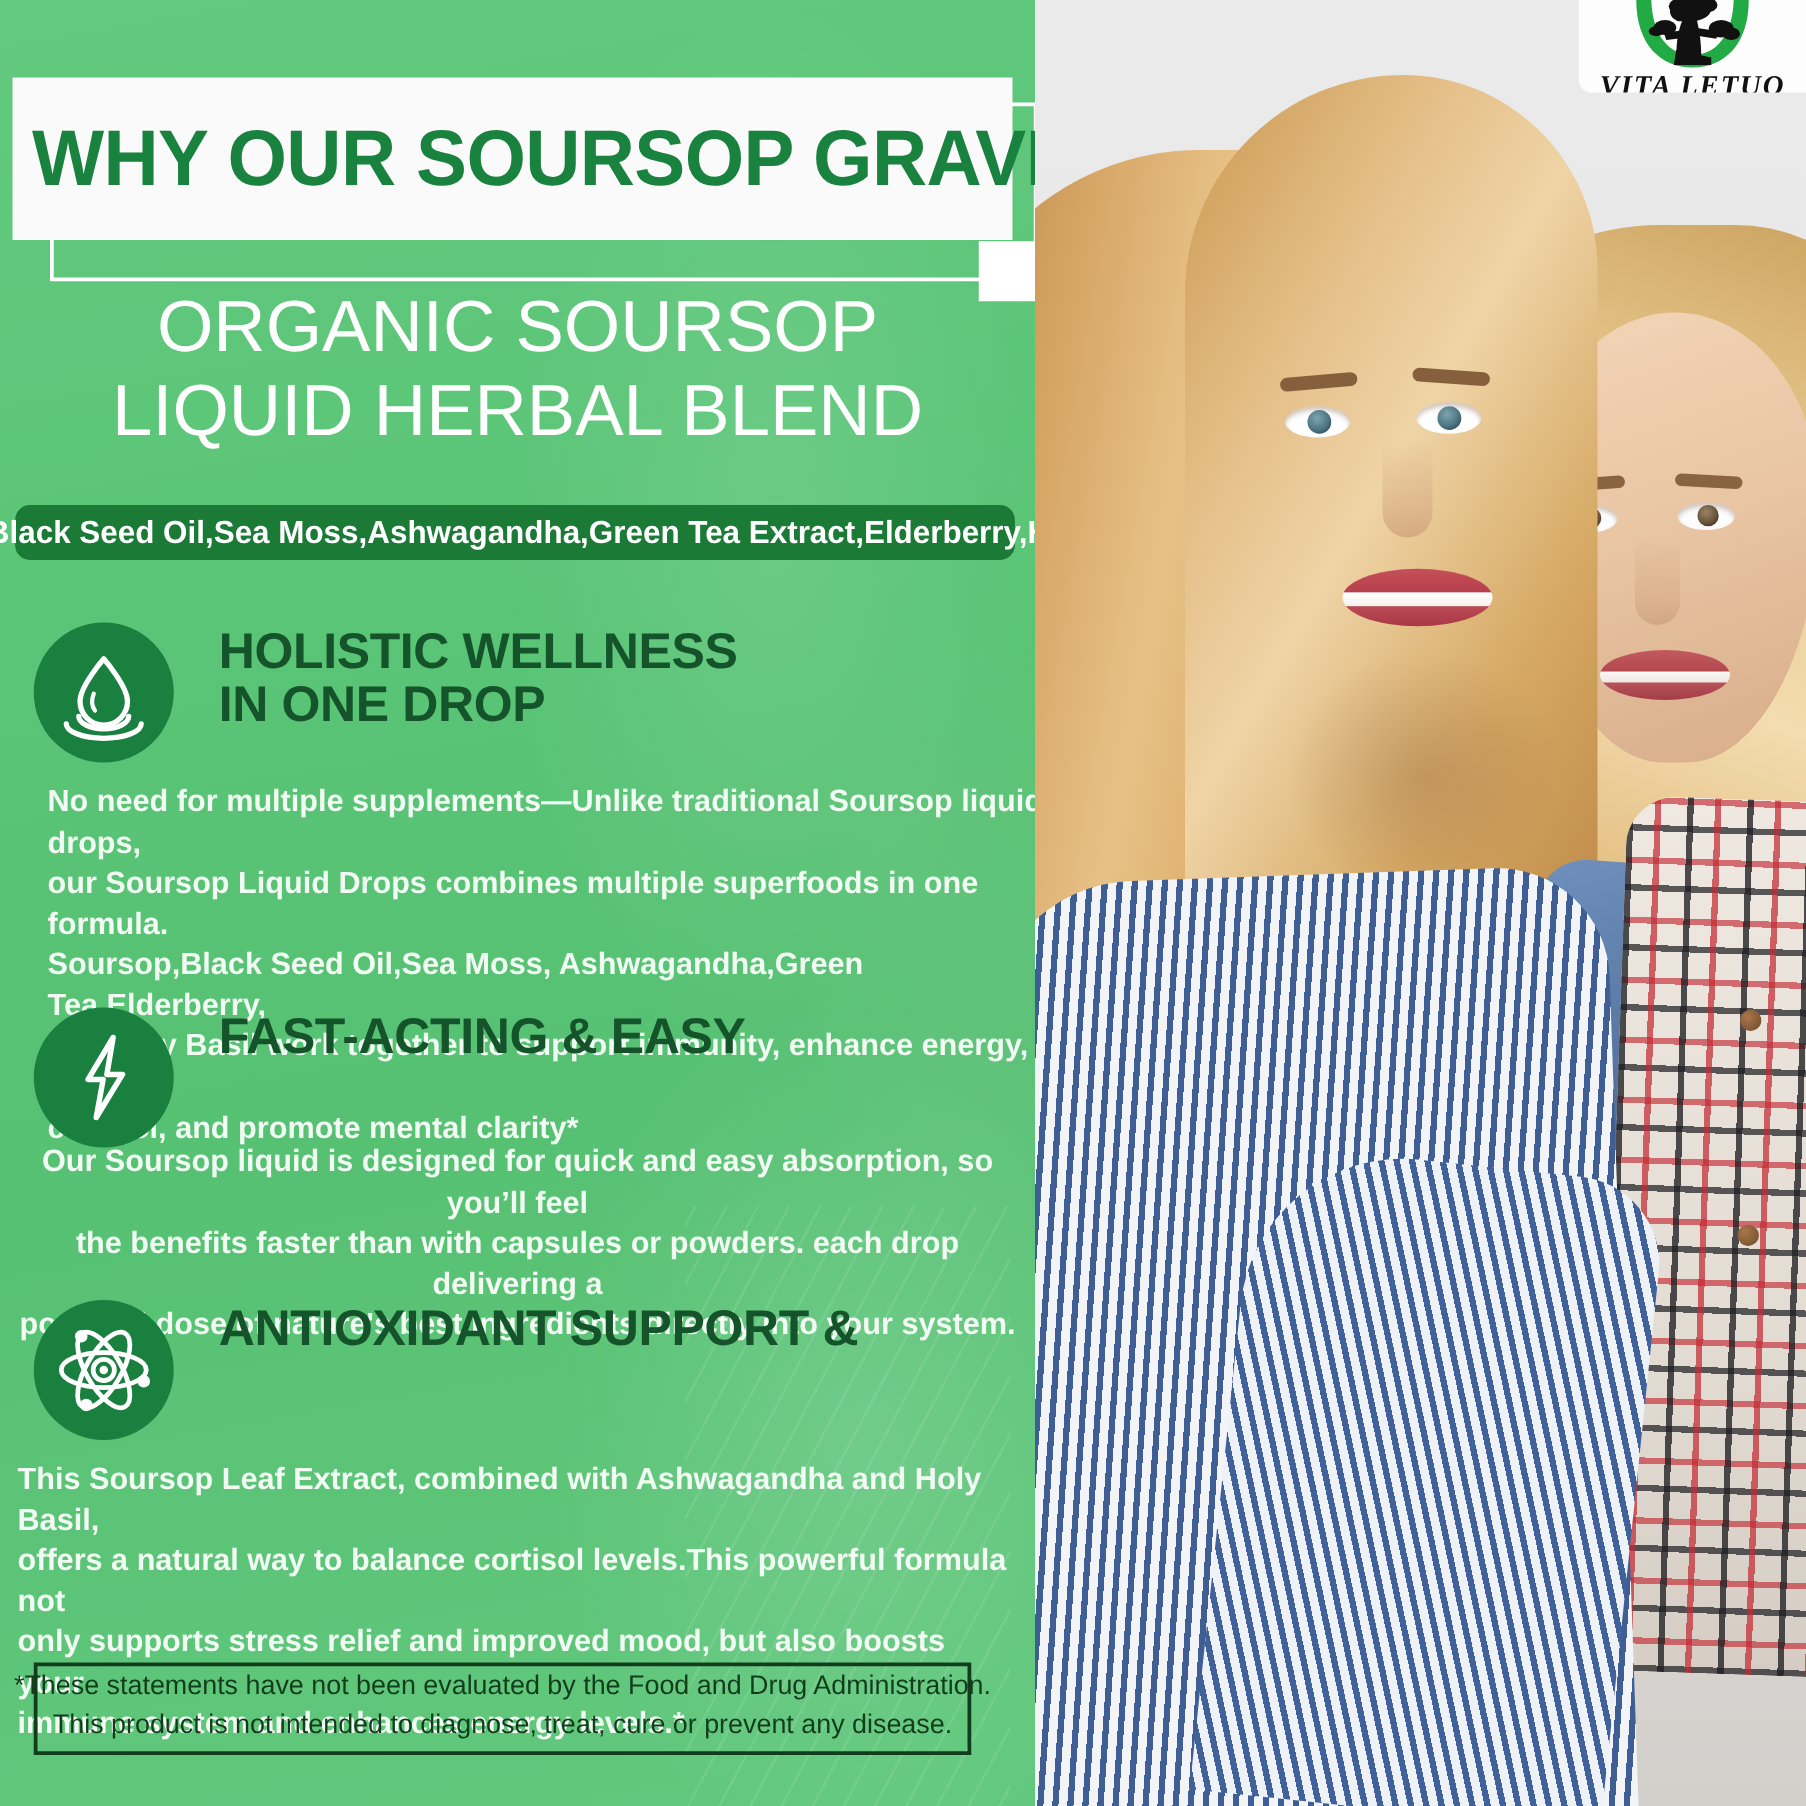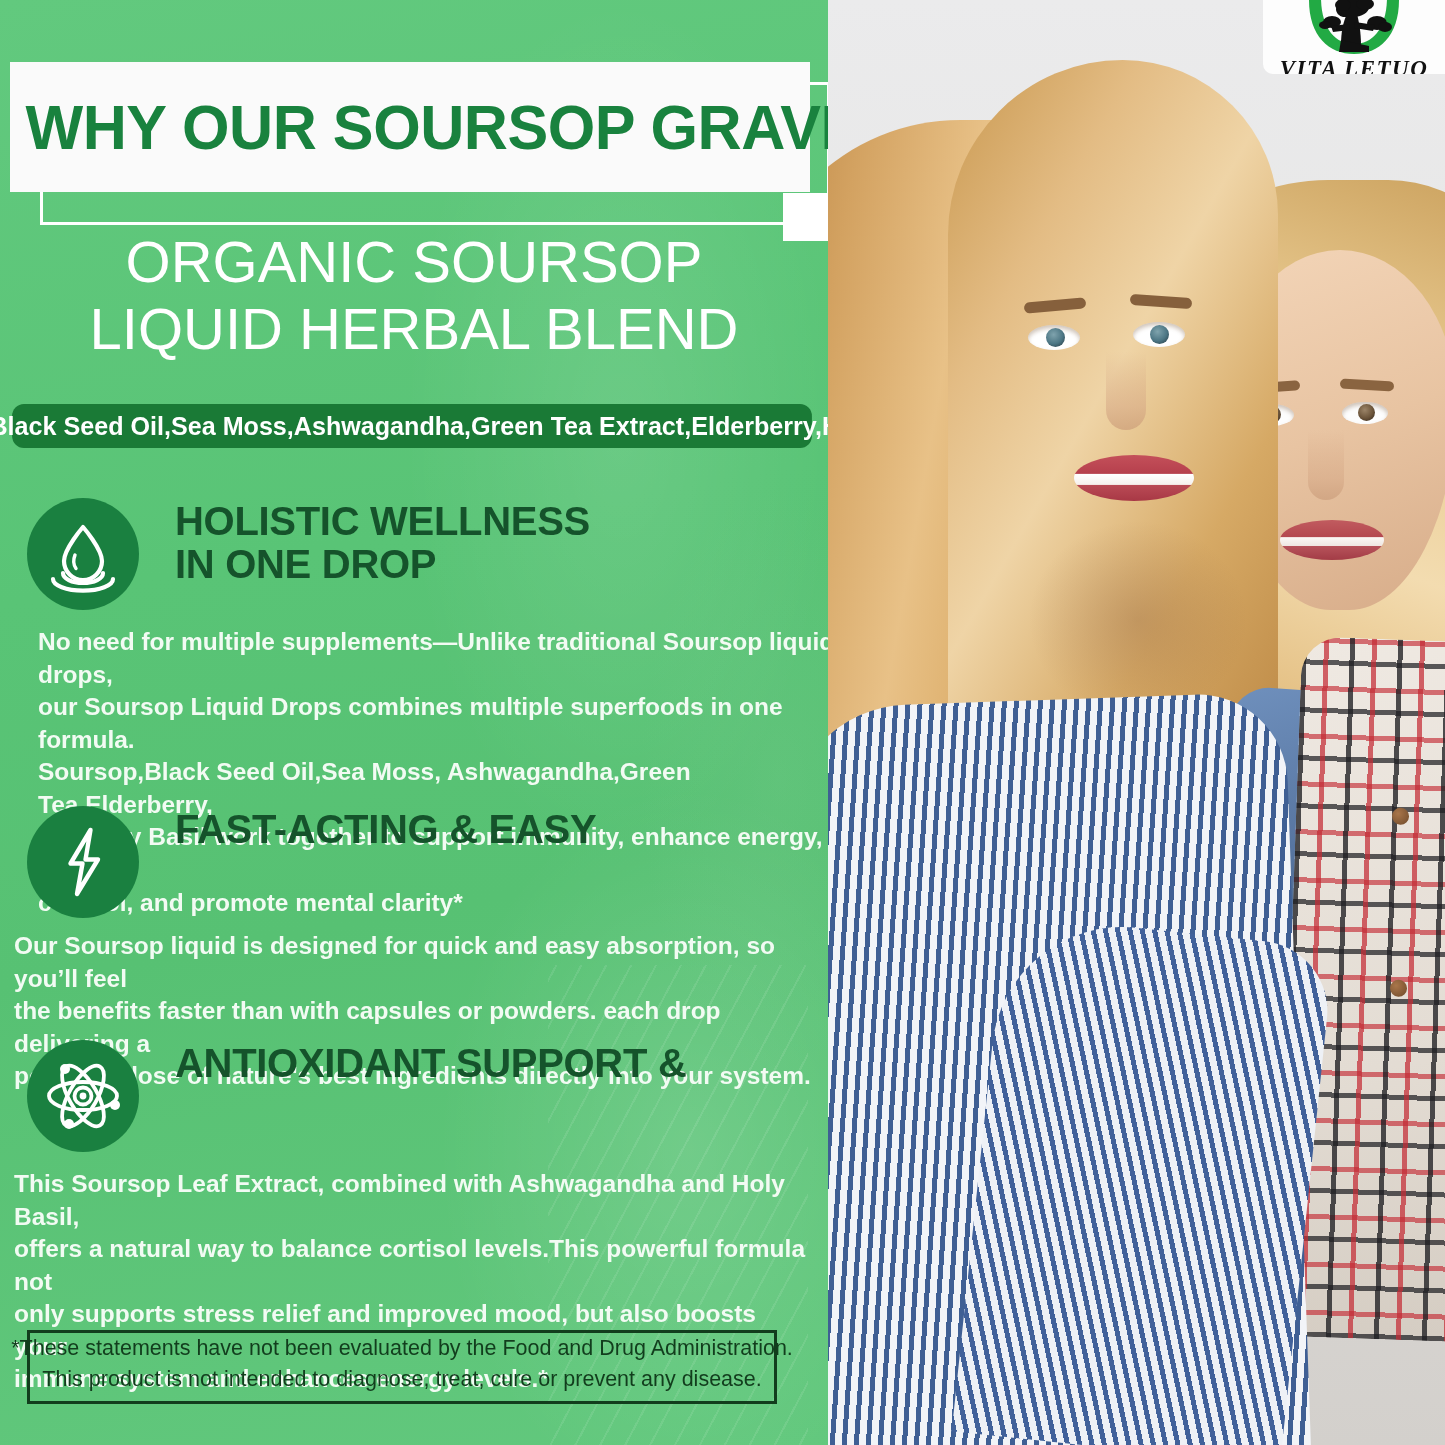--- a/index.html
+++ b/index.html
@@ -454,21 +454,21 @@
       <div class="feature-head">
         <div class="feature-icon">
           <svg width="78" height="78" viewBox="0 0 78 78" aria-hidden="true">
             <path d="M46.5 7 L26.5 40.5 L38.5 40.5 L33 71 L54 36.5 L41.5 36.5 Z" fill="none" stroke="#ffffff" stroke-width="4.4" stroke-linejoin="round" stroke-linecap="round"></path>
           </svg>
         </div>
         <div class="feature-title">
           <span class="ft-line">FAST-ACTING &amp; EASY</span>
         </div>
       </div>
-      <div class="feature-body" style="top:124px;">
+      <div class="feature-body" style="top:108px;text-align:center;">
         <p>Our Soursop liquid is designed for quick and easy absorption, so you’ll feel</p>
         <p>the benefits faster than with capsules or powders. each drop delivering a</p>
         <p>powerful dose of nature's best ingredients directly into your system.</p>
       </div>
     </div>
 
     <div class="feature" style="top:1040px;">
       <div class="feature-head">
         <div class="feature-icon">
           <svg width="80" height="80" viewBox="0 0 80 80" aria-hidden="true">

